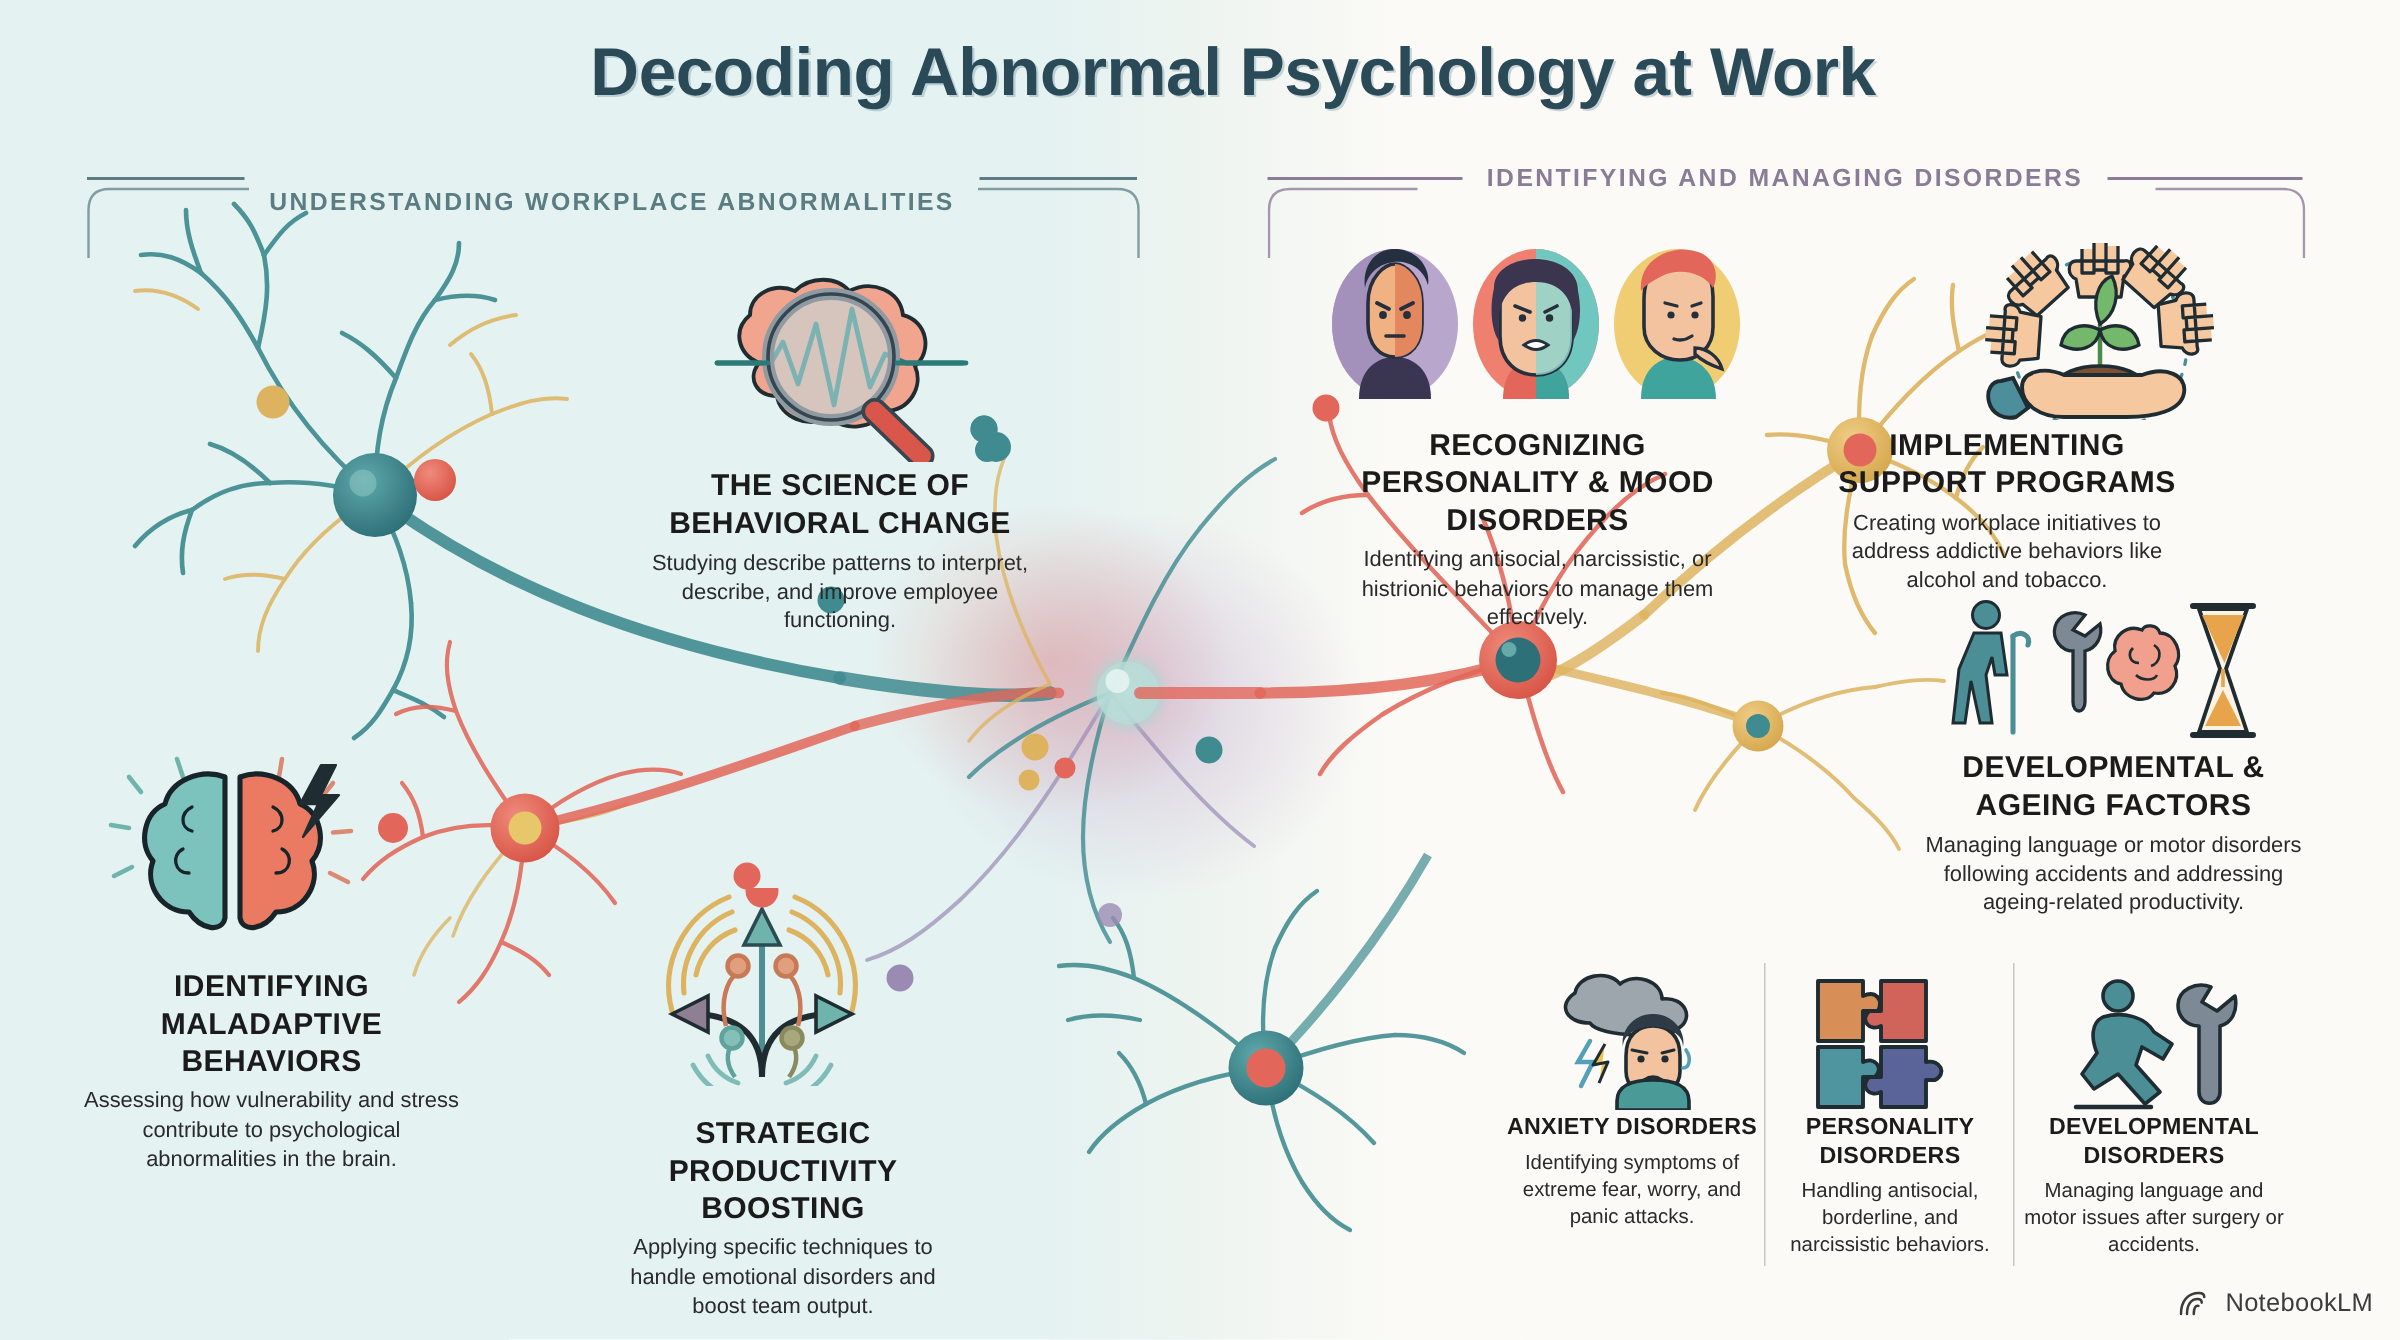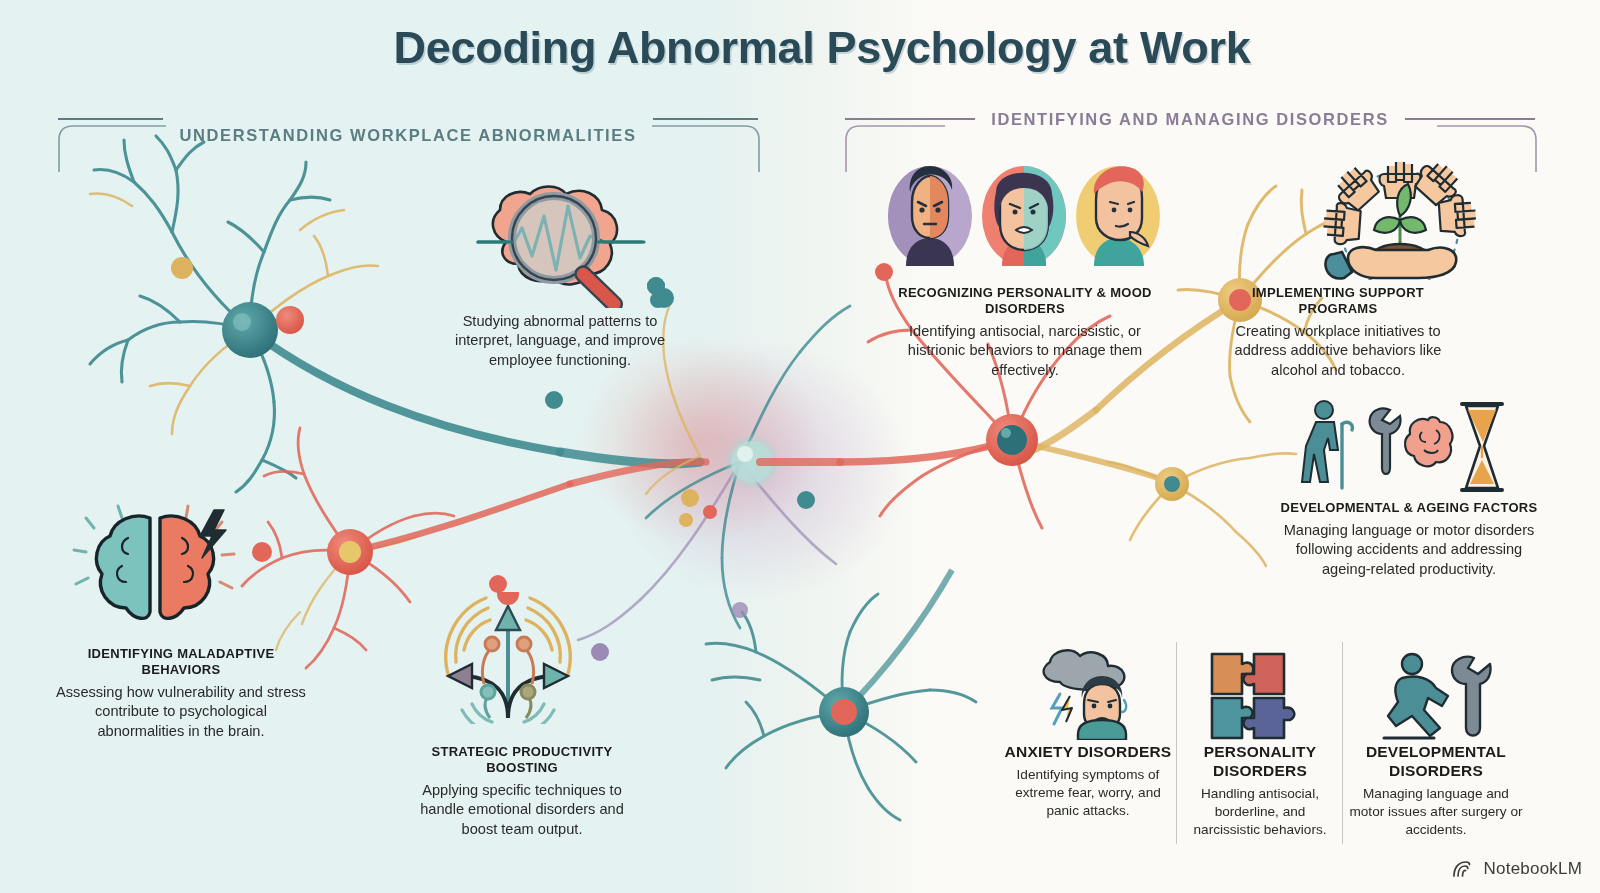--- a/index.html
+++ b/index.html
@@ -50,21 +50,21 @@
   #sect-left  .rule, #sect-left  .corner-l, #sect-left  .corner-r { background: none; }
   #sect-left  .lbl { color: #5b7d82; margin-top: 32px; }
   #sect-right .lbl { color: #8a7c96; }
 
   
   .bracket { position: absolute; pointer-events: none; }
 
   
   .tblock { position: absolute; text-align: center; }
   .tblock h3 {
-    font-size: 13px; font-weight: bold; line-height: 1.24;
+    font-size: 20px; font-weight: bold; line-height: 1.24;
     color: #1b1b1b; letter-spacing: 0.3px; margin-bottom: 5px;
   }
   .tblock p {
     font-size: 14.6px; line-height: 1.32; color: #2a2a2a;
   }
   .tblock.sm h3 { font-size: 15.5px; letter-spacing: 0.2px; }
   .tblock.sm p  { font-size: 13.6px; line-height: 1.3; }
 
   
   .divider {
@@ -537,21 +537,22 @@
                L14 76 L6 66 L16 52 C12 42 12 32 20 28 Z"></path>
     </g>
     <path d="M2 88 L52 88" stroke="#1f2d33" stroke-width="3" stroke-linecap="round"></path>
     <g transform="translate(60 6)">
       <path d="M32 2 C22 -2 10 4 10 14 C10 22 16 28 24 28 L24 72 C24 82 38 82 38 72 L38 28
                C46 26 50 18 48 8 L36 18 L26 12 Z" fill="#7d8a95" stroke="#1f2d33" stroke-width="2.4" stroke-linejoin="round"></path>
     </g>
   </svg>
 
   <div class="tblock" style="top:312px;left:434px;width:252px">
-    <p>Studying abnormal patterns to interpret, language, and improve employee functioning.</p>
+    <h3>THE SCIENCE OF BEHAVIORAL CHANGE</h3>
+    <p>Studying describe patterns to interpret, describe, and improve employee functioning.</p>
   </div>
 
   <div class="tblock" style="top:646px;left:56px;width:250px">
     <h3>IDENTIFYING MALADAPTIVE BEHAVIORS</h3>
     <p>Assessing how vulnerability and stress contribute to psychological abnormalities in the brain.</p>
   </div>
 
   <div class="tblock" style="top:744px;left:404px;width:236px">
     <h3>STRATEGIC PRODUCTIVITY BOOSTING</h3>
     <p>Applying specific techniques to handle emotional disorders and boost team output.</p>

